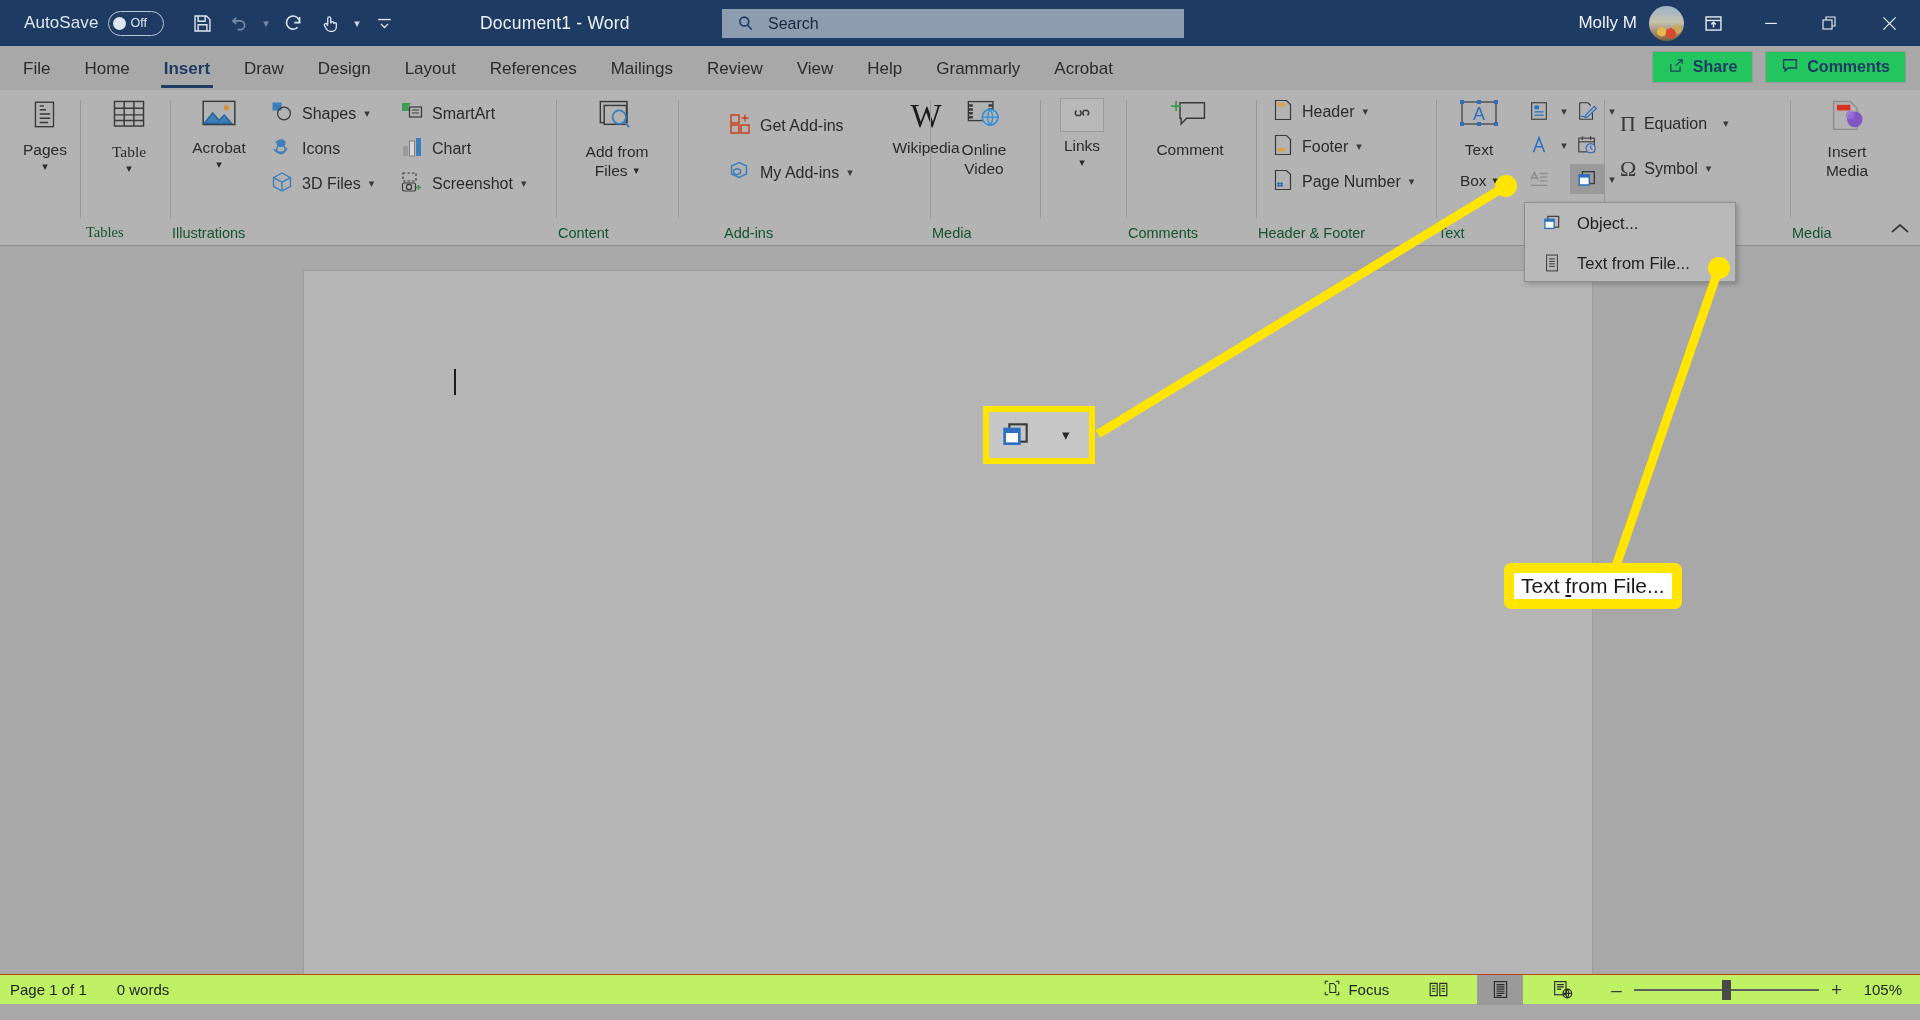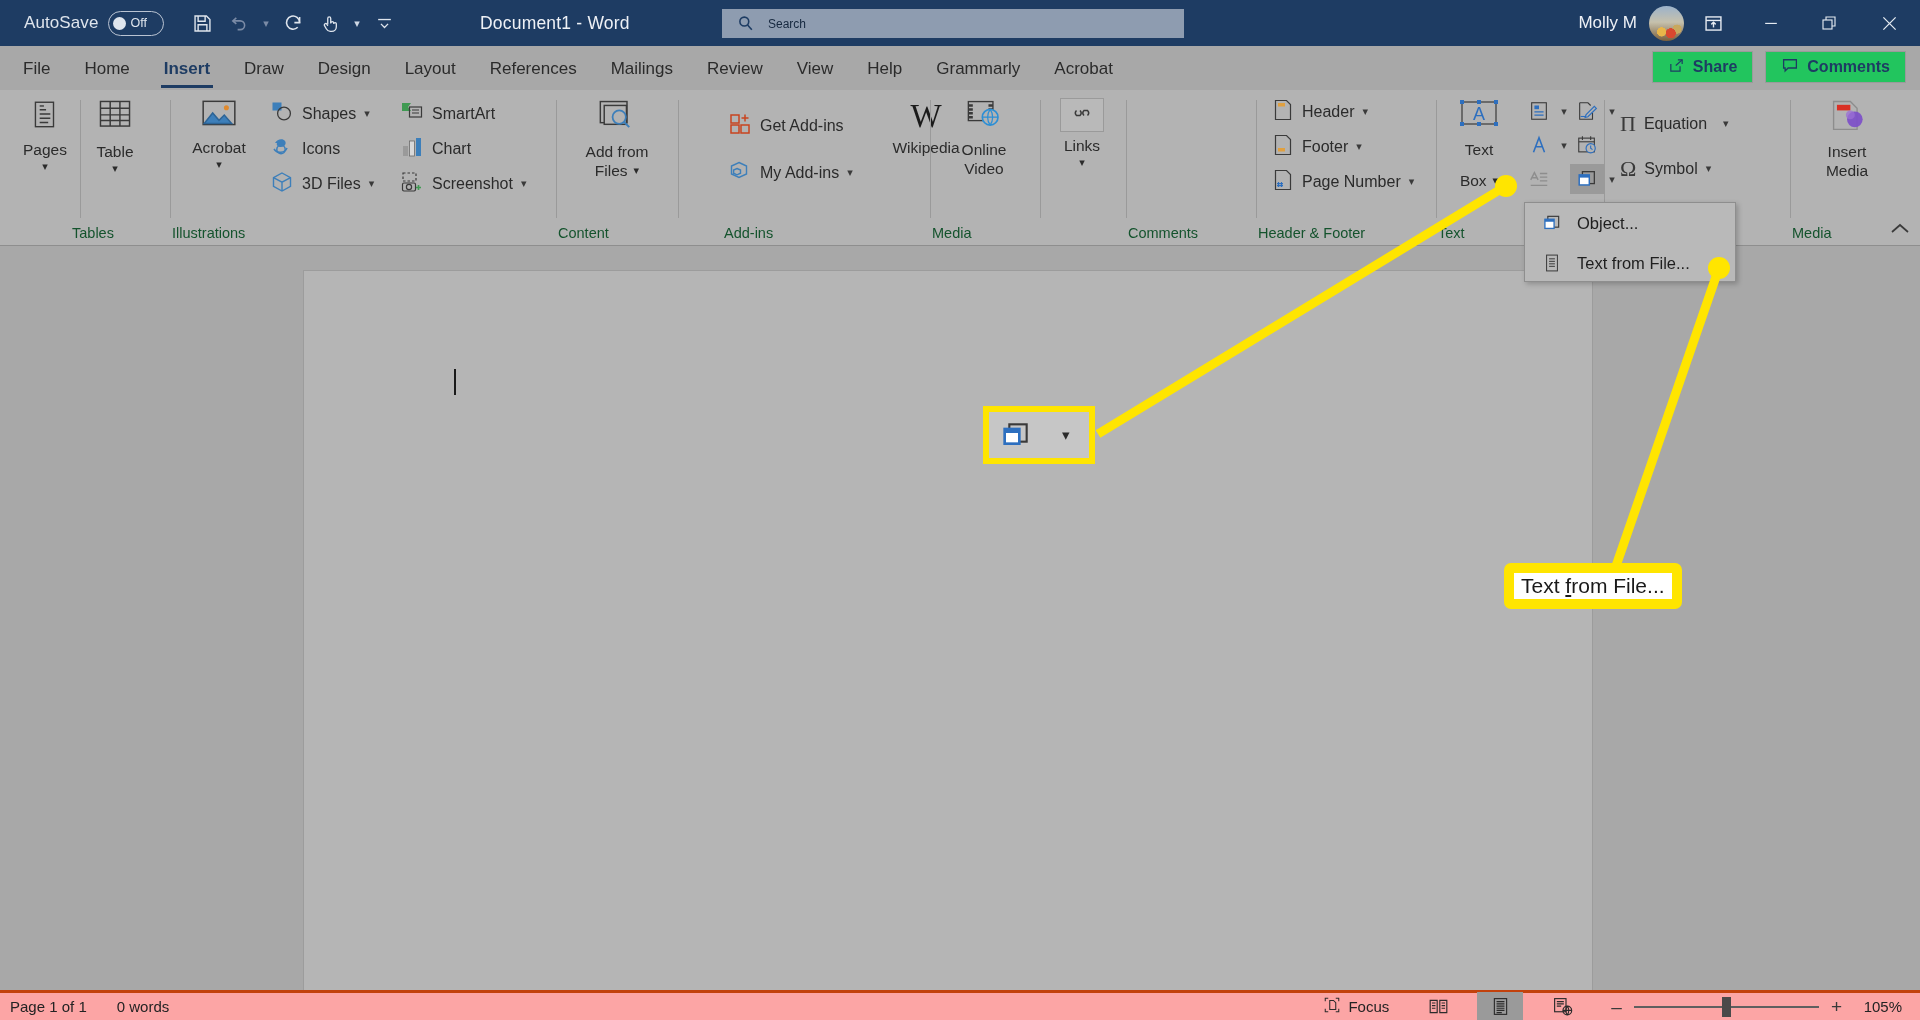--- a/index.html
+++ b/index.html
@@ -39,21 +39,21 @@
     position: absolute; left: 480px; top: 0; height: 46px;
     display: flex; align-items: center; font-size: 17.5px; color: #eef1f6; letter-spacing: .2px;
   }
   .searchbox {
     position: absolute; left: 722px; top: 9px; width: 462px; height: 29px;
     background: #8e9cb0; display: flex; align-items: center; padding-left: 14px; gap: 13px;
   }
   .searchbox .sicon { color: #1e3c63; display:flex; }
   .search-input {
     background: transparent; border: none; outline: none;
-    font-family: "Liberation Sans", sans-serif; font-size: 12px; color: #7f1d1d; width: 380px;
+    font-family: "Liberation Sans", sans-serif; font-size: 16px; color: #7f1d1d; width: 380px;
   }
   .search-input::placeholder { color: #16283f; opacity: 1; }
 
   .user-area { position: absolute; right: 236px; top: 0; height: 46px; display: flex; align-items: center; gap: 12px; }
   .user-name { font-size: 17px; color: #eef1f6; }
   .avatar {
     width: 35px; height: 35px; border-radius: 50%;
     background:
       radial-gradient(circle at 62% 78%, #d9482f 0 14%, rgba(0,0,0,0) 15%),
       radial-gradient(circle at 36% 74%, #e8b64a 0 13%, rgba(0,0,0,0) 14%),
@@ -150,22 +150,22 @@
     position: absolute; left: 1504px; top: 563px; height: 46px; padding: 0 10px;
     background: #ffe500; border-radius: 7px; display: flex; align-items: center;
   }
   .label-box .inner {
     background: #ffffff; padding: 1px 7px; font-size: 21px; color: #1a1a1a; white-space: nowrap;
   }
   .label-box .inner u { text-decoration: underline; }
 
   
   .statusbar {
-    position: absolute; left: 0; bottom: 0; width: 1920px; height: 30px;
-    background: #fca5a5; border-top: 3px solid #c2410c;
+    position: absolute; left: 0; bottom: 16px; width: 1920px; height: 30px;
+    background: #bef264; border-top: 1px solid #c2410c;
     display: flex; align-items: center; font-size: 15px; color: #232323;
   }
   .sb-left { display: flex; align-items: center; gap: 30px; margin-left: 10px; }
   .sb-right { position: absolute; right: 8px; display: flex; align-items: center; gap: 16px; }
   .sb-item { display: flex; align-items: center; gap: 7px; padding: 0 10px; height: 30px; }
   .sb-view { width: 46px; height: 30px; display: flex; align-items: center; justify-content: center; }
   .sb-view.active { background: #9a9a9a; }
   .zoom-wrap { display: flex; align-items: center; gap: 12px; padding: 0 10px; }
   .zoom-track { width: 185px; height: 2px; background: #5f5f5f; position: relative; }
   .zoom-thumb { position: absolute; left: 88px; top: -9px; width: 9px; height: 20px; background: #4a4a4a; }
@@ -342,21 +342,21 @@
               <path d="M11 11h6M11 15h10M11 19h10M11 23h8"></path>
             <path d="M11 7.5h4"></path>
           </svg>
         </span>
         <span class="lbl">Pages</span>
         <span class="car">▾</span>
       </div>
     </div>
     <div class="group-sep" style="left:80px;"></div>
 
-    <div class="group" style="left:72px; width:86px;">
+    <div class="group" style="left:86px; width:86px;font-family:Liberation Serif, serif;">
       <div class="bigbtn" style="width:86px;">
         <span>
           <svg width="38" height="36" viewBox="0 0 34 32" fill="none" stroke="#3a3a3a" stroke-width="1.3">
             <rect x="4" y="3" width="26" height="22"></rect>
             <path d="M4 9h26M4 15h26M4 20h26M12.7 3v22M21.4 3v22"></path>
           </svg>
         </span>
         <span class="lbl">Table</span>
         <span class="car">▾</span>
       </div>
@@ -527,20 +527,29 @@
           </svg>
         </span>
         <span class="lbl">Links</span>
         <span class="car">▾</span>
       </div>
 
     </div>
     <div class="group-sep" style="left:1126px;"></div>
 
     <div class="group" style="left:1128px; width:124px;">
+      <div class="bigbtn" style="width:124px;">
+        <span>
+          <svg width="40" height="34" viewBox="0 0 36 30" fill="none" stroke="#3a3a3a" stroke-width="1.3">
+            <path d="M9 4h22v14H15l-5 5v-5H9z"></path>
+            <path d="M5.5 2.5v9M1 7h9" stroke="#3f9a52" stroke-width="1.6"></path>
+          </svg>
+        </span>
+        <span class="lbl">Comment</span>
+      </div>
       <div class="group-label">Comments</div>
     </div>
     <div class="group-sep" style="left:1256px;"></div>
 
     <div class="group" style="left:1258px; width:174px;">
       <div style="position:absolute; left:14px; top:4px;">
         <div class="smallrow">
           <span>
             <svg width="22" height="24" viewBox="0 0 22 24" fill="none" stroke="#3a3a3a" stroke-width="1.2">
               <path d="M3.5 2.5h11l4 4v15h-15z"></path>

